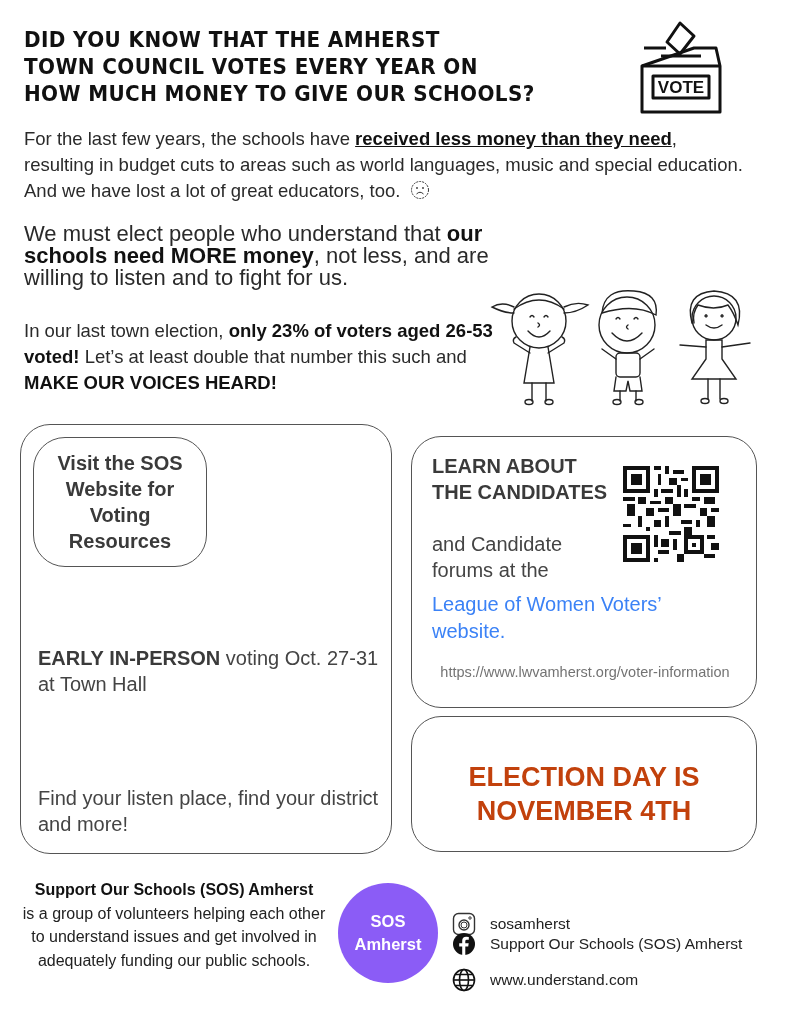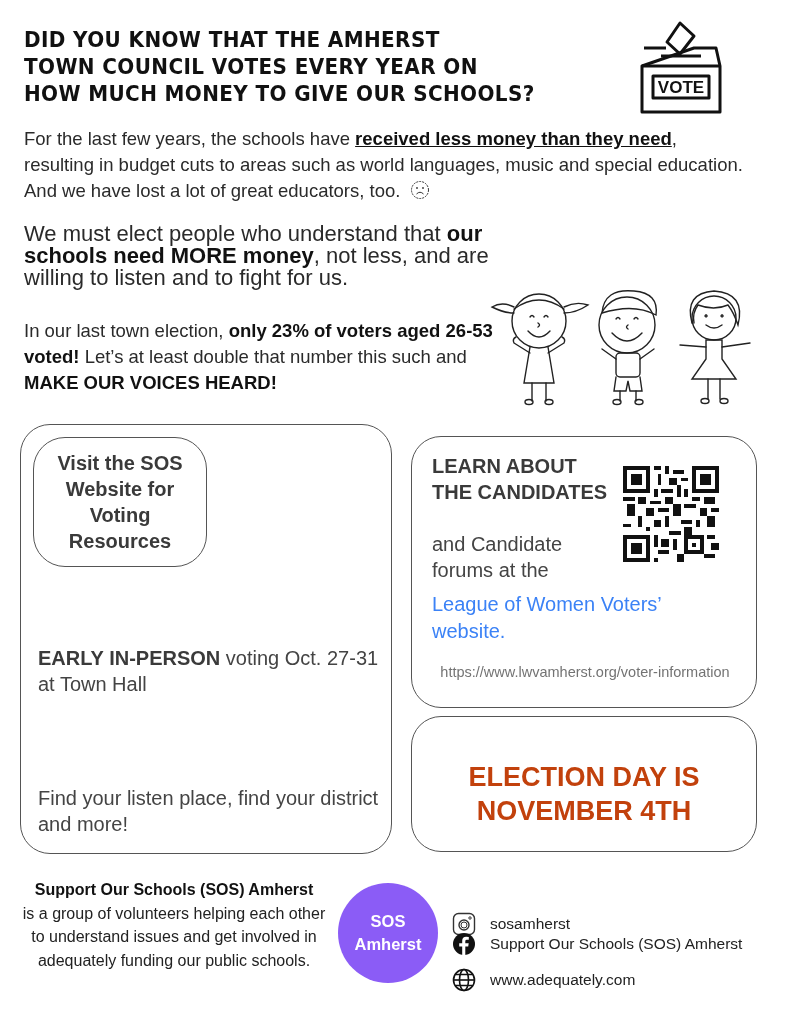--- a/index.html
+++ b/index.html
@@ -247,14 +247,14 @@
 </div>
 <div class="social s3">
   <svg viewBox="0 0 24 24">
     <g fill="none" stroke="#111" stroke-width="1.6">
       <circle cx="12" cy="12" r="10.5"></circle>
       <ellipse cx="12" cy="12" rx="4.5" ry="10.5"></ellipse>
       <line x1="1.5" y1="12" x2="22.5" y2="12"></line>
       <path d="M3.5,6.5 H20.5 M3.5,17.5 H20.5"></path>
     </g>
   </svg>
-  <span>www.adequately.com</span>
+  <span>www.understand.com</span>
 </div>
 
 </body></html>

